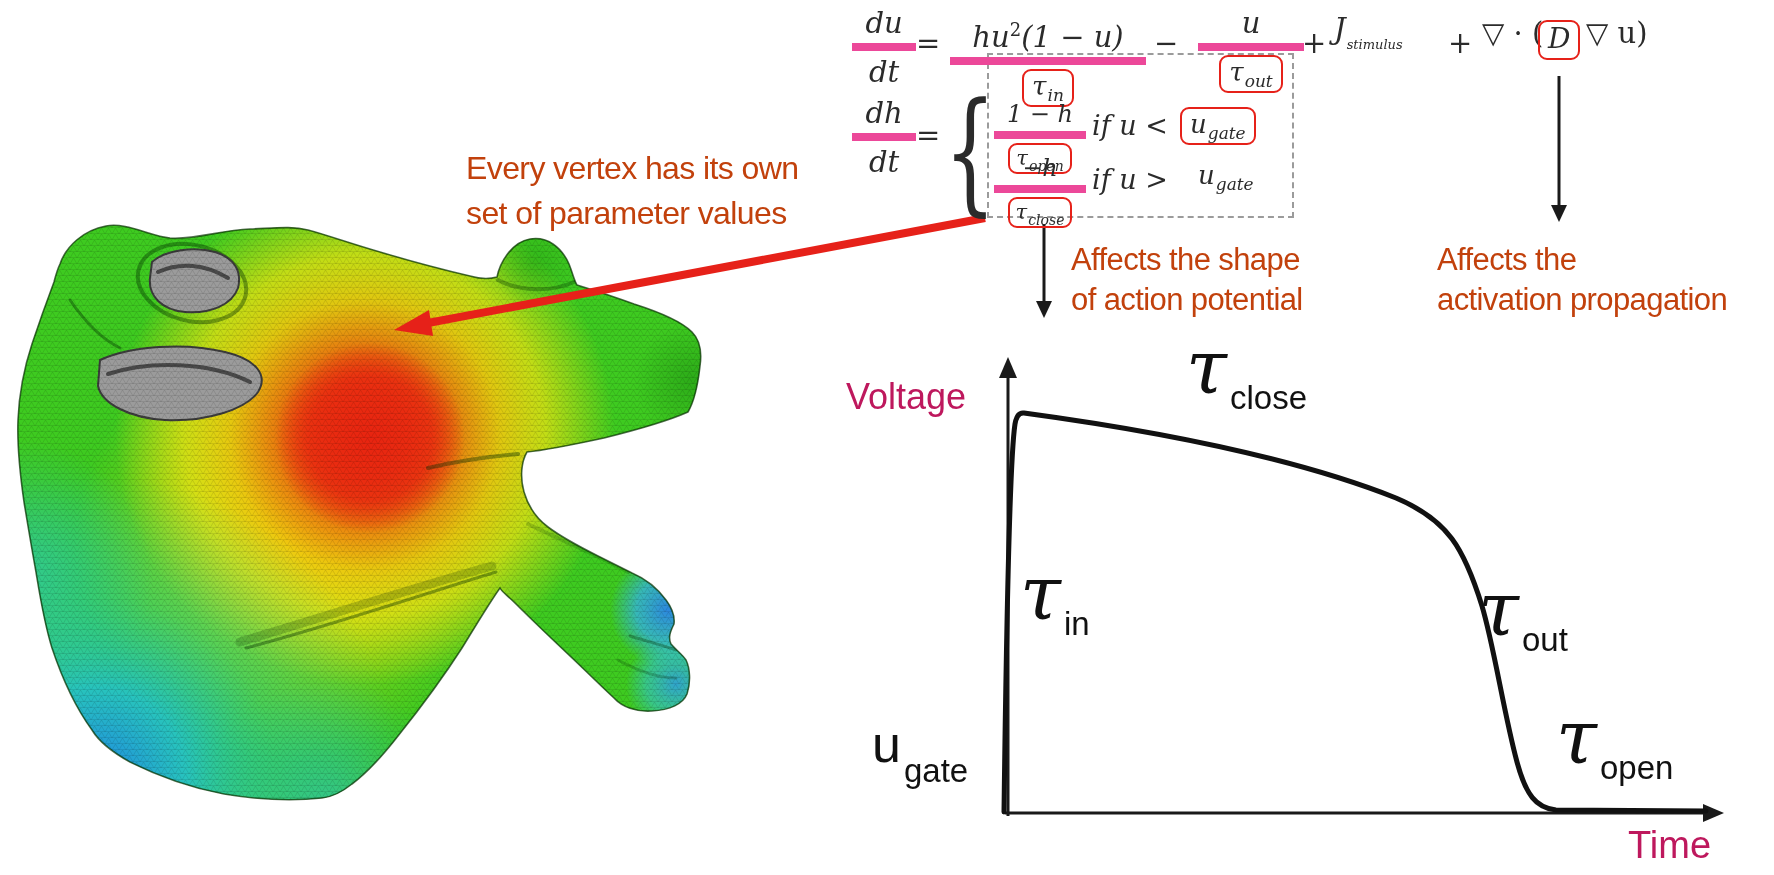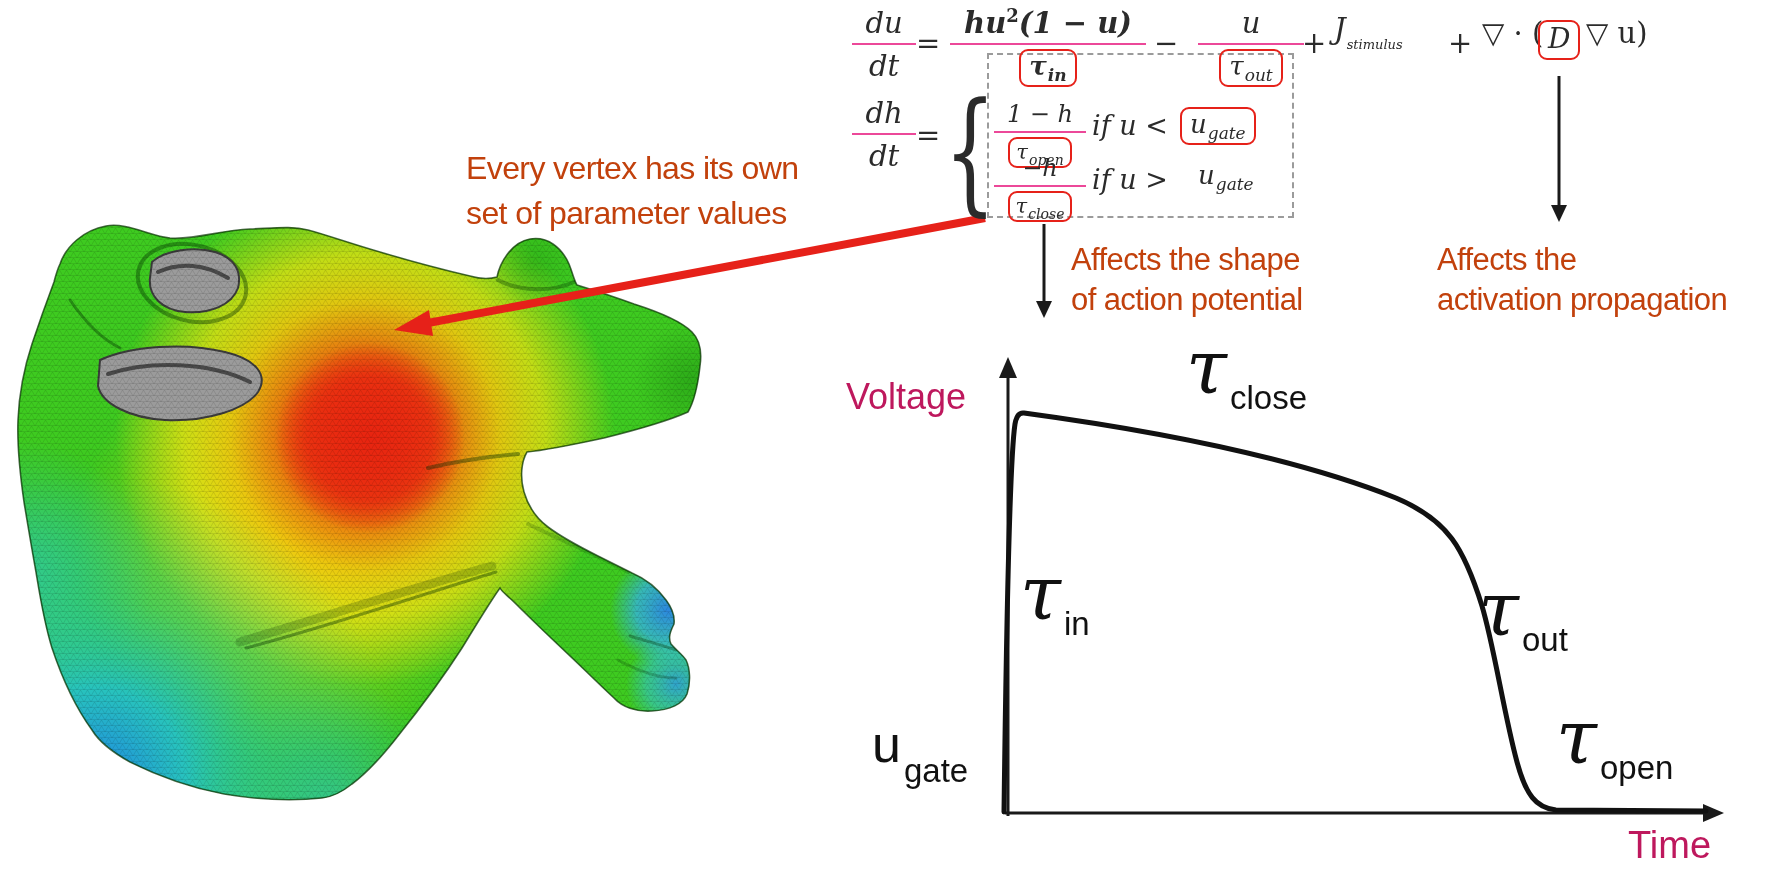--- a/index.html
+++ b/index.html
@@ -11,21 +11,21 @@
   .note{position:absolute;font-size:32px;line-height:45px;letter-spacing:-0.6px;color:#c2410c;white-space:nowrap;}
   .note div{white-space:nowrap;}
   .note.small{font-size:31px;line-height:40px;}
 
   
   .math{font-family:"DejaVu Serif","Liberation Serif",serif;color:#2b2b2b;}
   .it{font-style:italic;}
   .rm{font-style:normal;}
   .tok{position:absolute;font-size:29px;white-space:nowrap;}
   .frac{position:absolute;display:flex;flex-direction:column;align-items:center;font-size:29px;}
-  .frac .num{width:100%;text-align:center;border-bottom:2px solid #ec4899;padding:0 2px 3px;white-space:nowrap;}
+  .frac .num{width:100%;text-align:center;border-bottom:8px solid #ec4899;padding:0 2px 3px;white-space:nowrap;}
   .frac .den{padding-top:4px;display:flex;justify-content:center;}
   .frac.small{font-size:24px;}
   .msub{font-size:13px;font-style:italic;position:relative;top:10px;margin-left:1px;}
   .msub2{font-size:17px;font-style:italic;position:relative;top:6px;margin-left:1px;}
   .sup{font-size:18px;position:relative;top:-11px;font-style:normal;}
   .rbox{display:inline-flex;align-items:baseline;border:2.5px solid var(--highlight_red,#e62119);
         border-radius:9px;padding:1px 8px 3px;line-height:1.15;}
   .brace{position:absolute;font-family:"DejaVu Serif",serif;font-size:132px;line-height:118px;
          transform:scaleX(.62);transform-origin:left center;color:#2b2b2b;}
   .dashed-box{position:absolute;left:987px;top:53px;width:303px;height:161px;
@@ -186,21 +186,21 @@
   </div>
 
   <div class="dashed-box"></div>
 
   <div class="math">
     <div class="frac" style="left:854px;top:6px;width:60px;">
       <span class="num it">du</span>
       <span class="den it">dt</span>
     </div>
     <span class="tok rm" style="left:916px;top:26px;">=</span>
-    <div class="frac" style="left:952px;top:6px;width:192px;font-weight:bold;">
+    <div class="frac" style="left:952px;top:20px;width:192px;">
       <span class="num"><span class="it">hu</span><span class="sup">2</span><span class="it">(1 − u)</span></span>
       <span class="den">
           <span class="rbox" style="font-size:26px;">
             <span class="it">τ</span>
             <span class="msub2">in</span>
           </span>
         </span>
     </div>
     <span class="tok rm" style="left:1154px;top:26px;">−</span>
     <div class="frac" style="left:1200px;top:6px;width:102px;">

